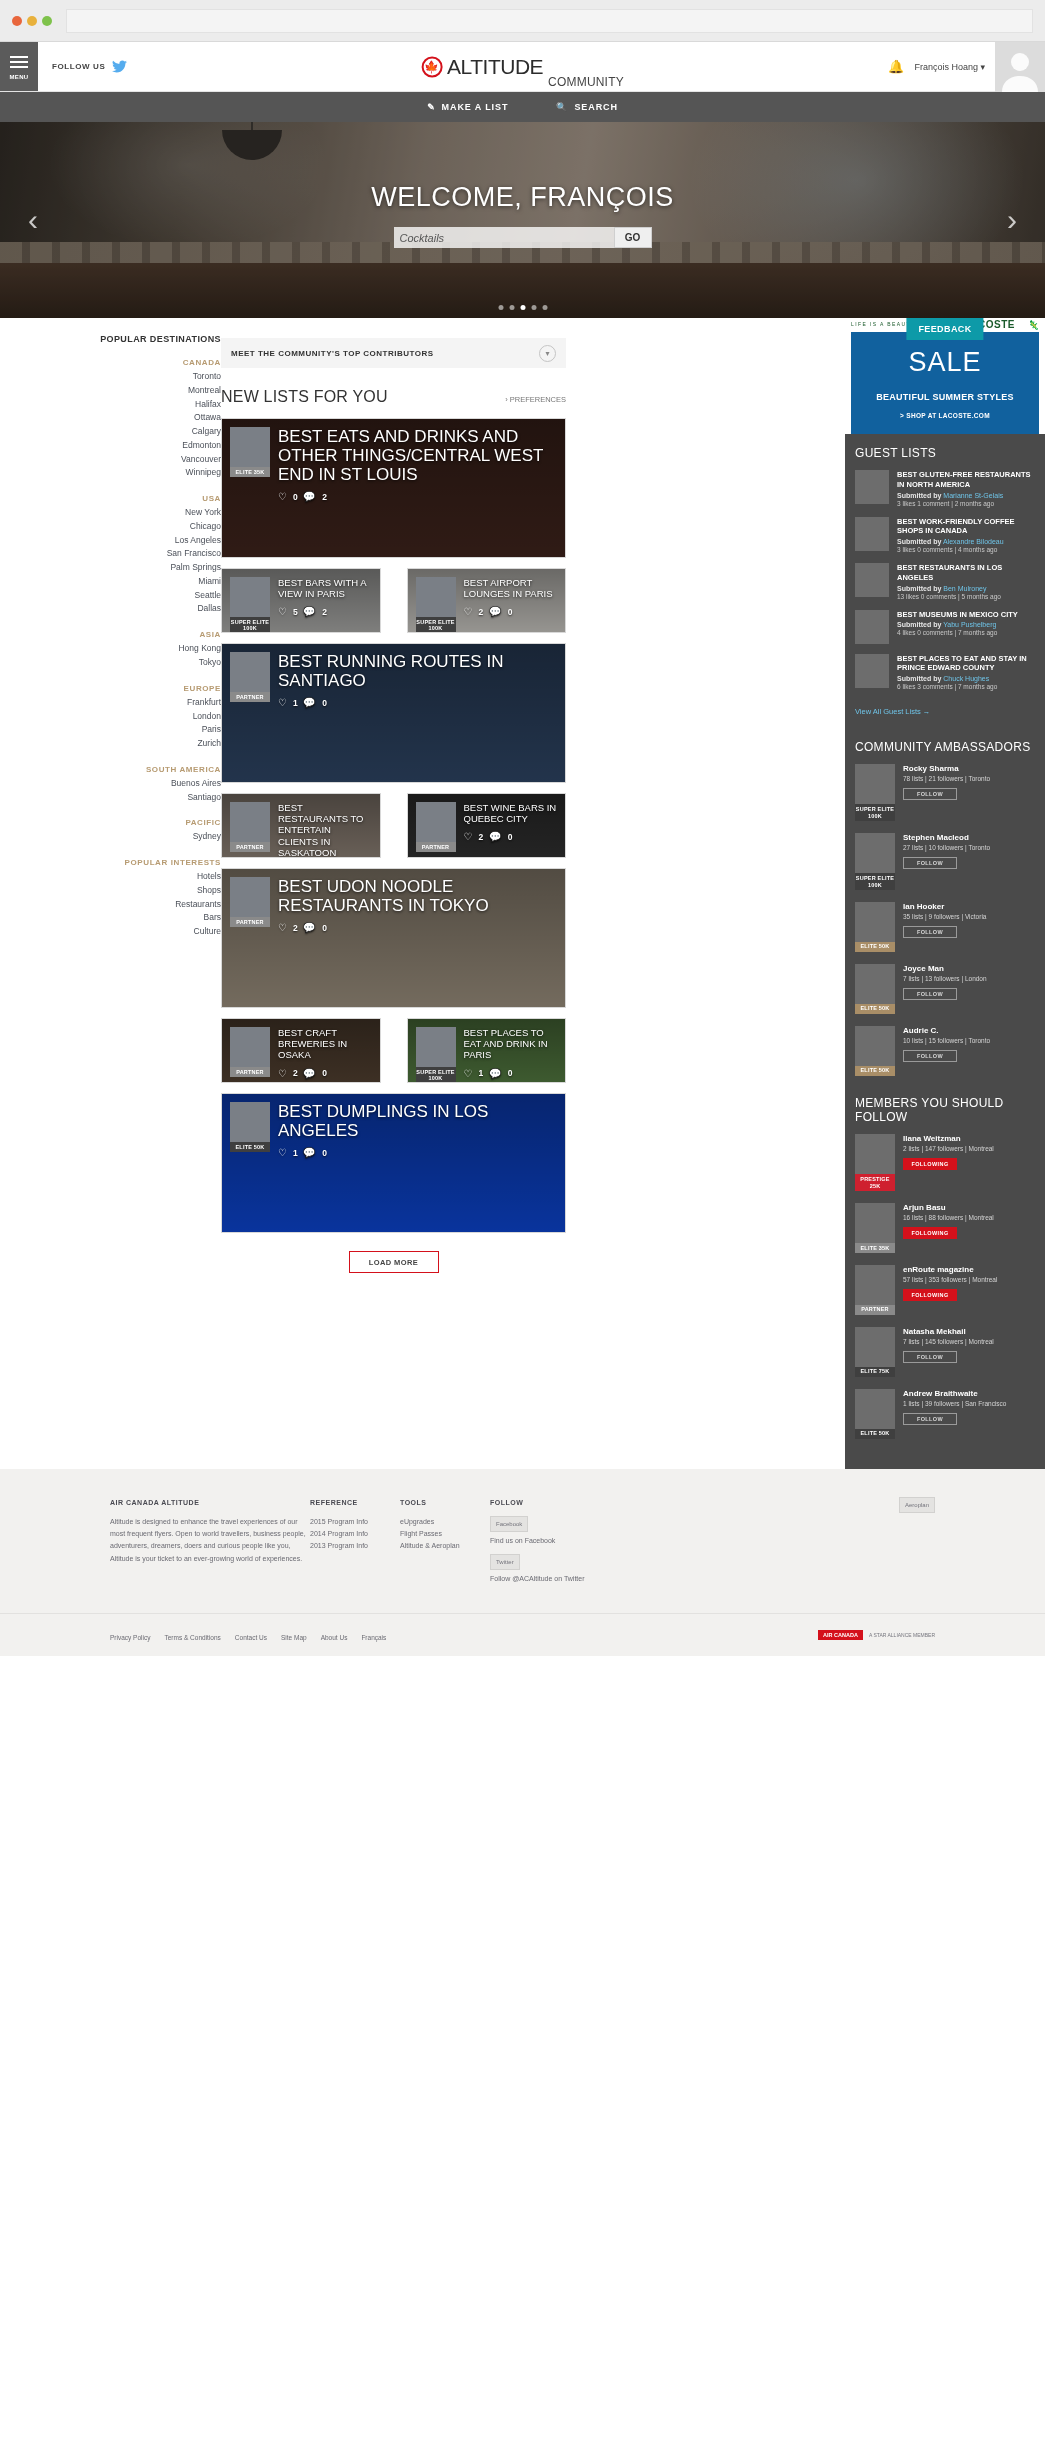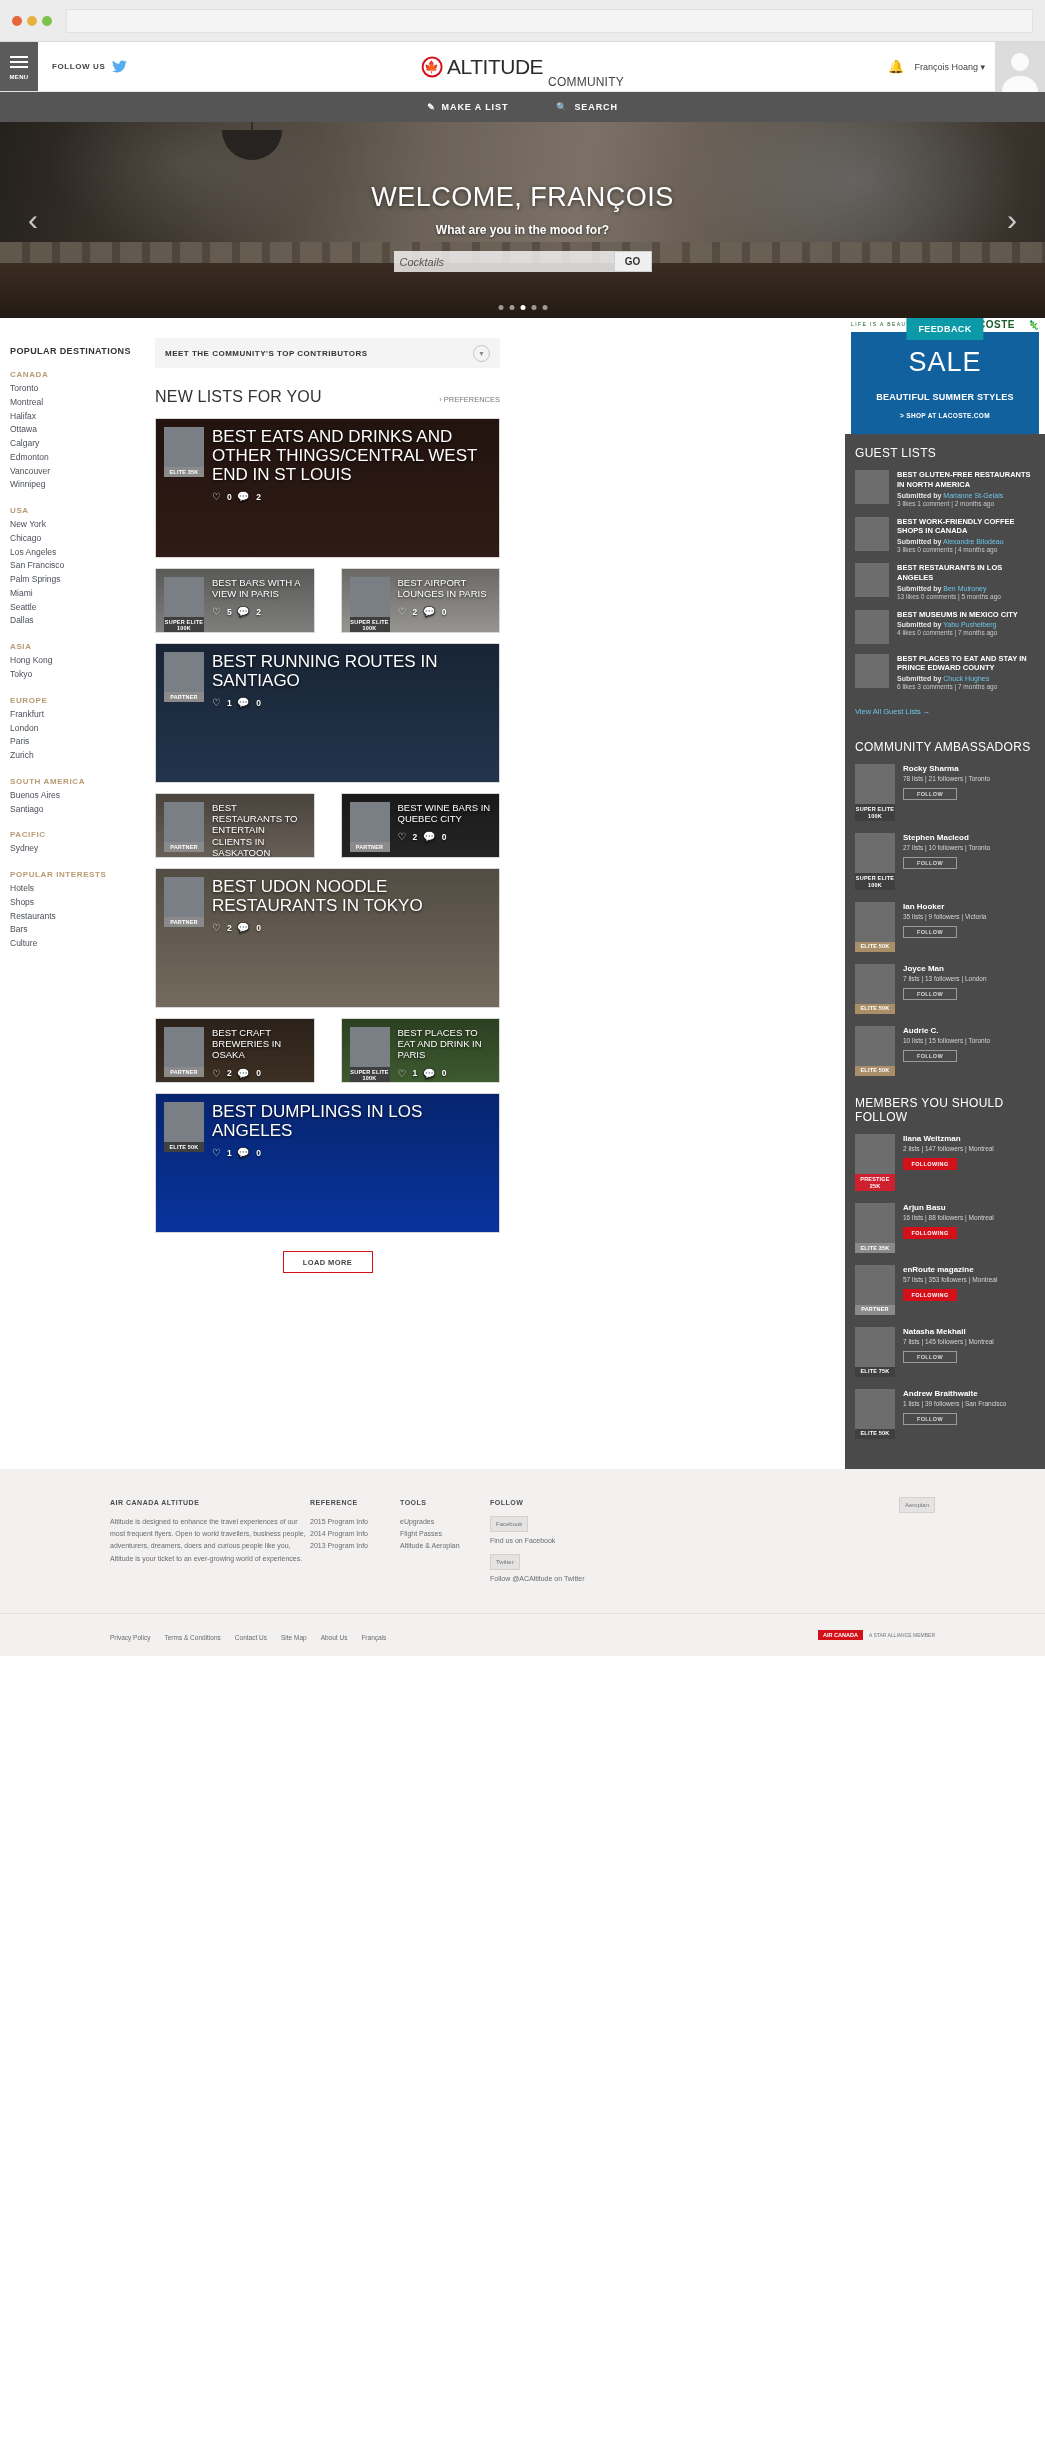--- a/index.html
+++ b/index.html
@@ -88,21 +88,21 @@
                      font-size: 10px; font-weight: bold; color: #333; cursor: pointer; }
   .arrow { position: absolute; top: 50%; transform: translateY(-50%); color: rgba(255,255,255,.75);
            font-size: 30px; font-weight: 300; cursor: pointer; }
   .arrow.l { left: 28px; } .arrow.r { right: 28px; }
   .dots-nav { position: absolute; bottom: 8px; left: 50%; transform: translateX(-50%); display: flex; gap: 6px; }
   .dots-nav i { width: 5px; height: 5px; border-radius: 50%; background: rgba(255,255,255,.55); display: block; }
   .dots-nav i.on { background: #fff; }
 
   
   .cols { display: flex; align-items: flex-start; background: #fff; }
-  .left-col { width: 155px; padding: 28px 0 40px 10px; background: #fff; }
+  .left-col { width: 221px; padding: 16px 0 40px 10px; background: #fff; text-align: right; }
   .left-col h4 { font-size: 9px; font-weight: bold; letter-spacing: .4px; color: #333; margin-bottom: 14px; }
   .dgroup { margin-bottom: 14px; }
   .dgroup .gname { font-size: 8px; font-weight: bold; letter-spacing: .6px; color: #b79b72; margin-bottom: 3px; }
   .dgroup a { display: block; font-size: 8.5px; color: #4a4f58; text-decoration: none; line-height: 1.62; }
 
   .mid-col { width: 345px; padding: 20px 0 30px 0; }
   .contrib-bar { background: #f4f4f4; height: 30px; display: flex; align-items: center;
                  justify-content: space-between; padding: 0 10px; }
   .contrib-bar .t { font-size: 8px; font-weight: bold; letter-spacing: .5px; color: #333; }
   .chev { width: 17px; height: 17px; border-radius: 50%; border: 1px solid #c4c4c4;
@@ -252,21 +252,20 @@
 
   <div class="hero">
     <div class="hero-img">
       <div class="lamp"></div>
       <div class="booth"></div>
       <div class="tabletop"></div>
     </div>
     <div class="hero-overlay"></div>
     <div class="hero-content">
       <div class="hero-title">WELCOME, FRANÇOIS</div>
-      <div class="hero-sub">What are you in the mood for?</div>
       <div class="hero-search">
         <input id="hero-input" placeholder="Cocktails" value="Cocktails" style="">
         <button class="go">GO</button>
       </div>
     </div>
     <div class="arrow l">‹</div>
     <div class="arrow r">›</div>
     <div class="dots-nav">
       <i></i>
       <i></i>

